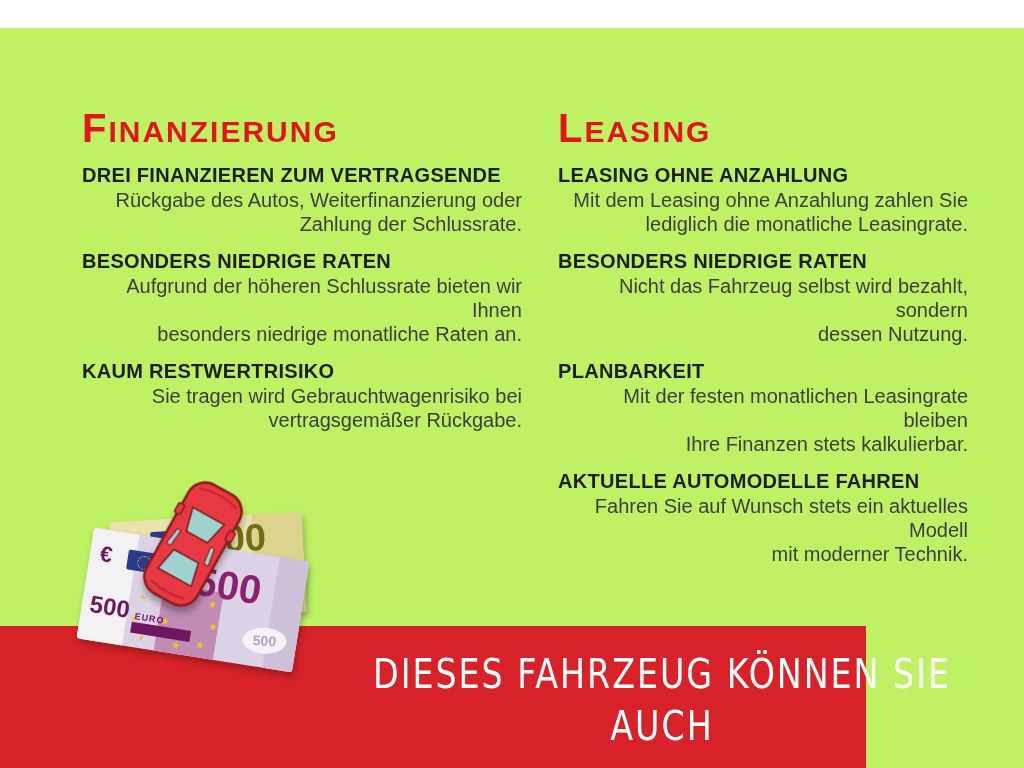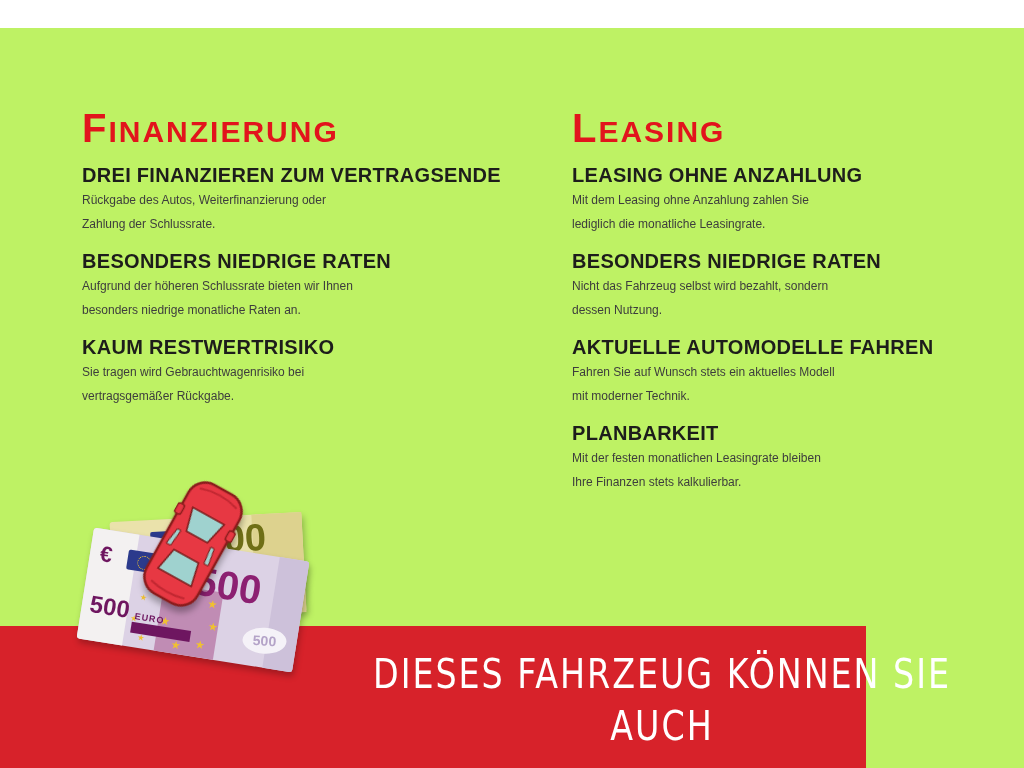--- a/index.html
+++ b/index.html
@@ -8,21 +8,21 @@
     width: 1024px; height: 768px;
     background: #bef264;
     overflow: hidden;
     font-family: "Liberation Sans", sans-serif;
     margin-top: 28px;
   }
 
   
   .col { position: absolute; top: 80px; }
   .col-left  { left: 82px;  width: 440px; }
-  .col-right { left: 572px; width: 410px; }
+  .col-right { left: 558px; width: 410px; }
 
   .col-title {
     color: #e2141c;
     font-weight: bold;
     text-transform: uppercase;
     font-size: 30px;
     letter-spacing: 2px;
     line-height: 40px;
     margin-bottom: 10px;
   }
@@ -31,23 +31,24 @@
   .section { margin-bottom: 12px; }
   .sec-head {
     color: #1d1d1b;
     font-weight: bold;
     font-size: 20px;
     letter-spacing: 0.3px;
     line-height: 26px;
   }
   .sec-body {
     color: #3d3d3d;
-    font-size: 12px;
+    font-size: 20px;
     line-height: 24px;
     white-space: pre-line;
+    text-align: right;
   }
 
   
   .banner {
     position: absolute;
     left: 0; top: 598px;
     width: 866px; height: 170px;
     background: #d7222a;
     z-index: 1;
   }
@@ -163,28 +164,28 @@
       <div class="sec-head">LEASING OHNE ANZAHLUNG</div>
       <div class="sec-body">Mit dem Leasing ohne Anzahlung zahlen Sie
 lediglich die monatliche Leasingrate.</div>
     </div>
     <div class="section">
       <div class="sec-head">BESONDERS NIEDRIGE RATEN</div>
       <div class="sec-body">Nicht das Fahrzeug selbst wird bezahlt, sondern
 dessen Nutzung.</div>
     </div>
     <div class="section">
+      <div class="sec-head">PLANBARKEIT</div>
+      <div class="sec-body">Mit der festen monatlichen Leasingrate bleiben
+Ihre Finanzen stets kalkulierbar.</div>
+    </div>
+    <div class="section">
       <div class="sec-head">AKTUELLE AUTOMODELLE FAHREN</div>
       <div class="sec-body">Fahren Sie auf Wunsch stets ein aktuelles Modell
 mit moderner Technik.</div>
-    </div>
-    <div class="section">
-      <div class="sec-head">PLANBARKEIT</div>
-      <div class="sec-body">Mit der festen monatlichen Leasingrate bleiben
-Ihre Finanzen stets kalkulierbar.</div>
     </div>
   </div>
 
   <div class="banner">
     <div class="banner-text">
       <div><span class="banner-line1">DIESES FAHRZEUG KÖNNEN SIE AUCH</span></div>
     </div>
   </div>
 
   <div class="illu">

